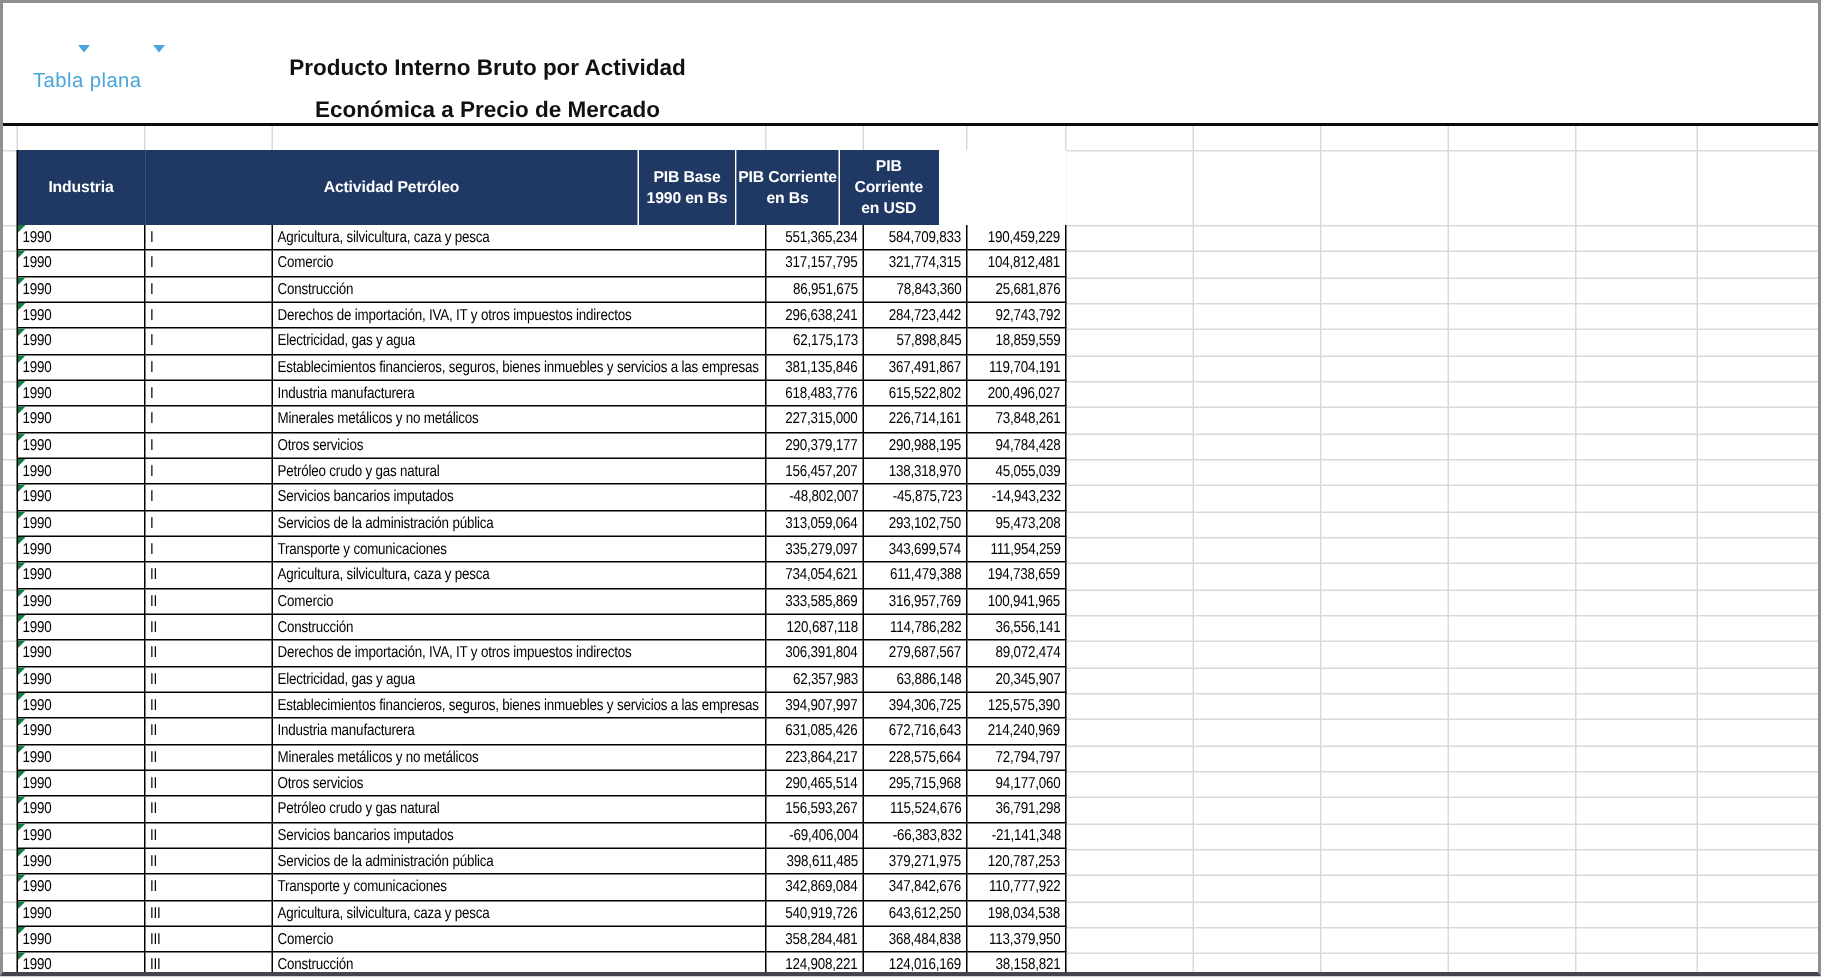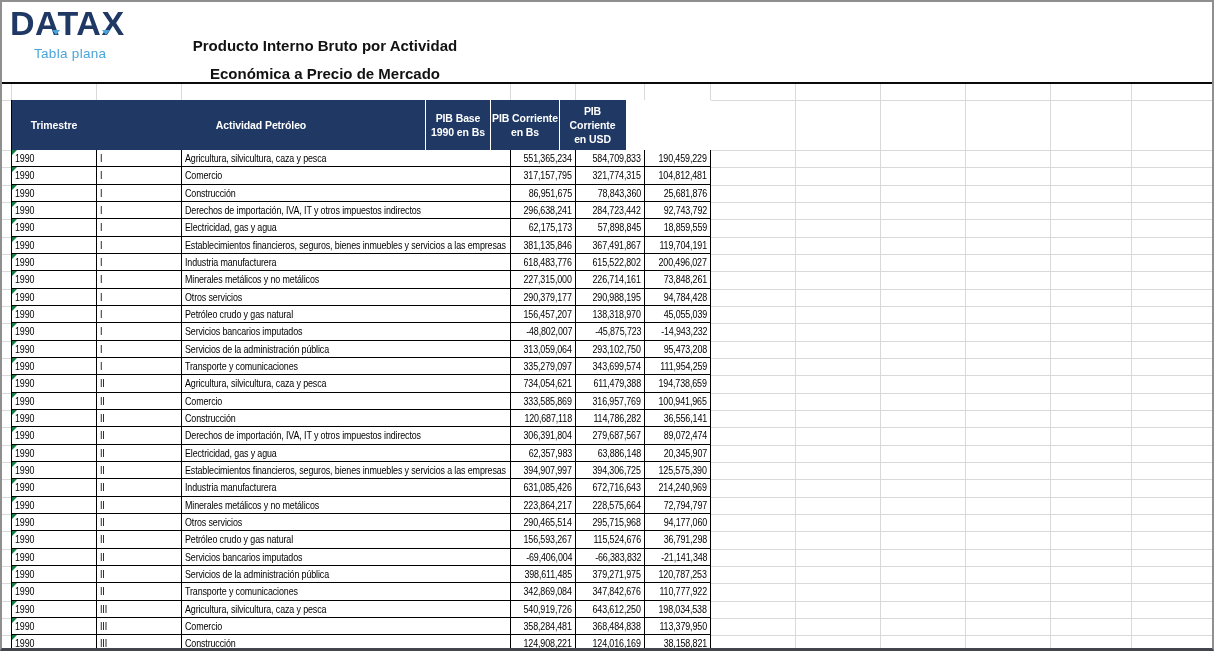--- a/index.html
+++ b/index.html
@@ -15,21 +15,21 @@
   .banner { position:absolute; left:0; top:0; width:100%; height:80px; background:#fff; }
   .brand { position:absolute; left:8px; top:2px; width:150px; height:70px; }
   .brand-logo {
     font-size:34px; font-weight:700; letter-spacing:0.5px;
     color:#1F3864; line-height:38px;
   }
   .brand-accent { position:absolute; width:0; height:0;
     border-top:5px solid #4AA5DB; border-left:4px solid transparent; border-right:4px solid transparent; }
   .accent-a1 { left:42px; top:26px; }
   .accent-a2 { left:92px; top:26px; }
-  .brand-tagline { position:absolute; left:24px; top:42px; font-size:13.5px; color:#4AA5DB; letter-spacing:0.3px; }
+  .brand-tagline { position:absolute; left:12px; top:42px; font-size:13.5px; color:#4AA5DB; letter-spacing:0.3px; }
 
   .title-block { position:absolute; left:158px; top:10px; width:330px; text-align:center; color:#111;margin-top:24px; }
   .title-line1 { font-size:15px; font-weight:700; line-height:20px; }
   .title-line2 { font-size:15px; font-weight:700; line-height:20px; margin-top:8px; }
 
   .divider { position:absolute; left:0; top:80px; width:100%; height:2px; background:#0a0a0a; }
 
   
   .sheet { position:absolute; left:0; top:82px; width:1214px; height:567px; background:#fff; overflow:hidden; }
   .gridline-v { position:absolute; top:0; bottom:0; width:1px; background:#D9D9D9; }
@@ -67,21 +67,20 @@
   .c0 { width:85px; } .c1 { width:85px; } .c2 { width:329px; }
   .c3 { width:65px; } .c4 { width:69px; } .c5 { width:66px; }
 </style>
 </head>
 <body>
 
 <div class="window">
 
   <div class="banner">
     <div class="brand">
-      <div class="brand-logo">DATAX</div>
       <div class="brand-accent accent-a1"></div>
       <div class="brand-accent accent-a2"></div>
       <div class="brand-tagline">Tabla plana</div>
     </div>
     <div class="title-block">
       <div class="title-line1">Producto Interno Bruto por Actividad</div>
       <div class="title-line2">Económica a Precio de Mercado</div>
     </div>
   </div>
 
@@ -128,21 +127,21 @@
         <div class="gridline-h" style="top: 464.659px;"></div>
         <div class="gridline-h" style="top: 481.992px;"></div>
         <div class="gridline-h" style="top: 499.325px;"></div>
         <div class="gridline-h" style="top: 516.658px;"></div>
         <div class="gridline-h" style="top: 533.991px;"></div>
         <div class="gridline-h" style="top: 551.324px;"></div>
       </div>
 
     <div class="pib-table">
       <div class="thead">
-        <div class="th c1">Trimestre</div>
+        <div class="th c1">Industria</div>
         <div class="th c2 sep">Actividad Petróleo</div>
         <div class="th c3 sep">PIB Base
 1990 en Bs</div>
         <div class="th c4 sep">PIB Corriente
 en Bs</div>
         <div class="th c5">PIB Corriente
 en USD</div>
       </div>
       <div class="tbody" id="tbody">
           <div class="row">

